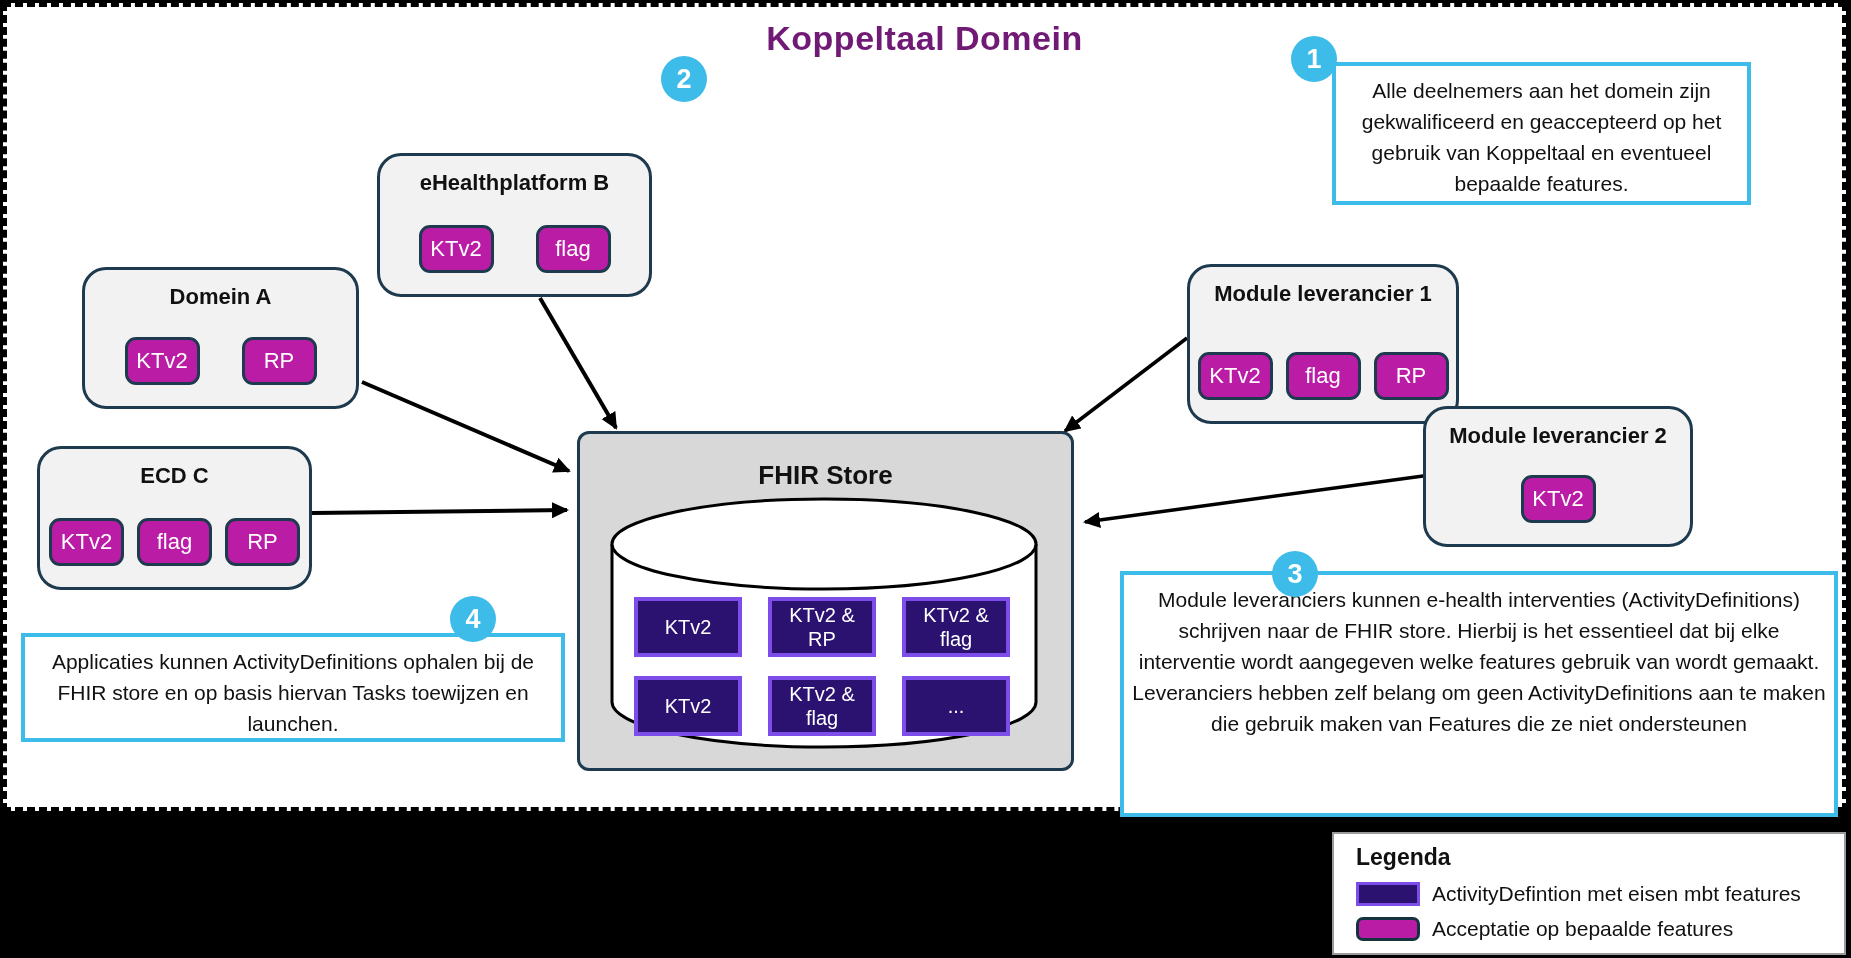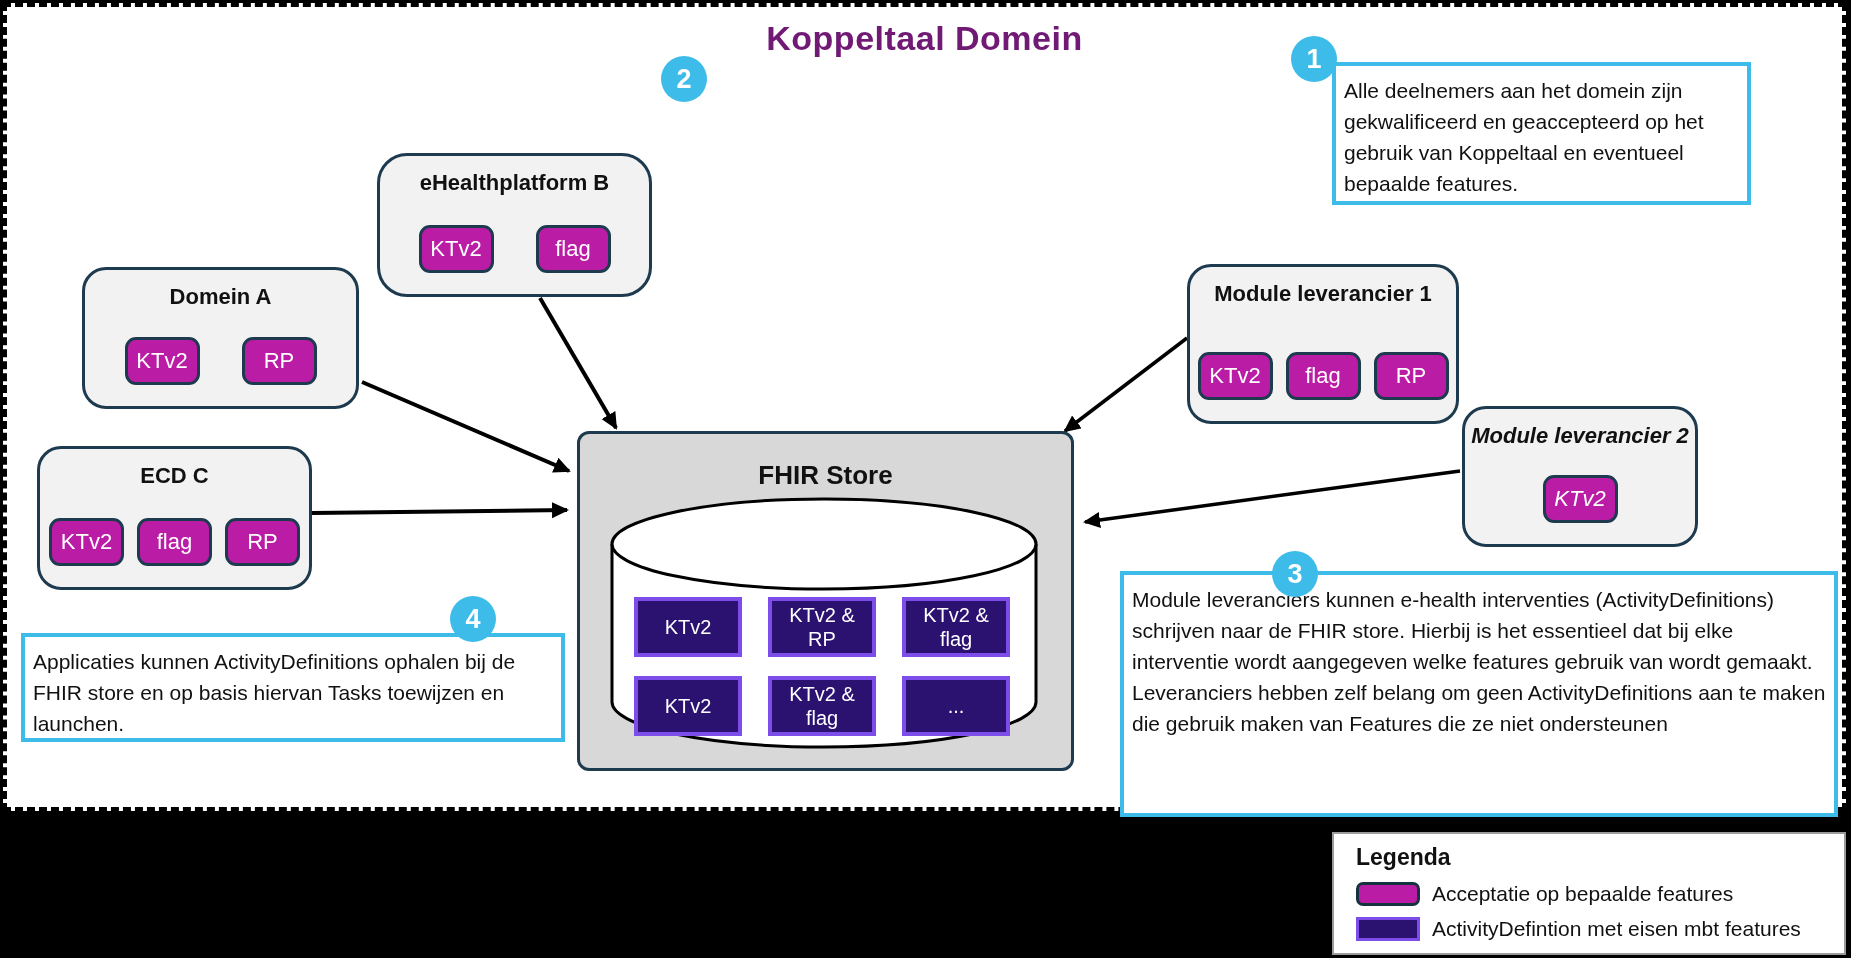--- a/index.html
+++ b/index.html
@@ -29,25 +29,25 @@
   }
   .app-title{font-size:22px;font-weight:bold;color:#111;}
   .chips{display:flex;margin-top:auto;justify-content:center;}
   .chip{
     width:75px;height:48px;background:#BB1CA5;border:3px solid #1D3A4E;border-radius:11px;
     color:#fff;font-size:22px;display:flex;align-items:center;justify-content:center;
     box-sizing:border-box;
   }
   .gap-wide .chip + .chip{margin-left:42px;}
   .gap-narrow .chip + .chip{margin-left:13px;}
-  .app-ehealth{left:370px;top:146px;width:275px;height:144px;border-radius:30px;}
+  .app-ehealth{left:370px;top:146px;width:275px;height:144px;}
   .app-portaal{left:75px;top:260px;width:277px;height:142px;}
   .app-ecd{left:30px;top:439px;width:275px;height:144px;}
   .app-ml1{left:1180px;top:257px;width:272px;height:160px;}
-  .app-ml2{left:1455px;top:399px;width:236px;height:141px;font-style:italic;}
+  .app-ml2{left:1416px;top:399px;width:270px;height:141px;}
 
   
   .store{
     position:absolute;left:570px;top:424px;width:497px;height:340px;
     background:#D8D8D8;border:3px solid #1D3A4E;border-radius:12px;box-sizing:border-box;
   }
   .store-title{
     position:absolute;left:0;top:26px;width:100%;text-align:center;
     font-size:26px;font-weight:bold;color:#111;
   }
@@ -62,21 +62,21 @@
     color:#fff;font-size:20px;line-height:1.2;text-align:center;
     display:flex;align-items:center;justify-content:center;
     padding:0 10px;
   }
 
   
   .note{
     position:absolute;background:#fff;border:4px solid #3EBCE9;box-sizing:border-box;
     color:#111;font-size:21px;line-height:31px;
   }
-  .note-text{padding:9px 8px;}
+  .note-text{padding:9px 8px;text-align:center;}
   .note1{left:1325px;top:55px;width:419px;height:143px;}
   .note2{left:682px;top:79px;width:481px;height:206px;}
   .note3{left:1113px;top:564px;width:718px;height:246px;}
   .note4{left:14px;top:626px;width:544px;height:109px;}
   .badge{
     position:absolute;width:46px;height:46px;border-radius:50%;
     background:#3EBCE9;color:#fff;font-size:27px;font-weight:bold;
     display:flex;align-items:center;justify-content:center;z-index:5;
   }
   .badge1{left:1284px;top:29px;}
@@ -189,20 +189,20 @@
   <div class="note note4">
     <div class="note-text">Applicaties kunnen ActivityDefinitions ophalen bij de FHIR store en op basis hiervan Tasks toewijzen en launchen.</div>
   </div>
   <div class="badge badge4">4</div>
 
 </div>
 
 <div class="legend">
   <div class="legend-title">Legenda</div>
   <div class="legend-row">
+    <span class="swatch swatch-purple"></span>
+    <span class="legend-label">ActivityDefintion met eisen mbt features</span>
+  </div>
+  <div class="legend-row">
     <span class="swatch swatch-magenta"></span>
     <span class="legend-label">Acceptatie op bepaalde features</span>
   </div>
-  <div class="legend-row">
-    <span class="swatch swatch-purple"></span>
-    <span class="legend-label">ActivityDefintion met eisen mbt features</span>
-  </div>
 </div>
 
 </body></html>

